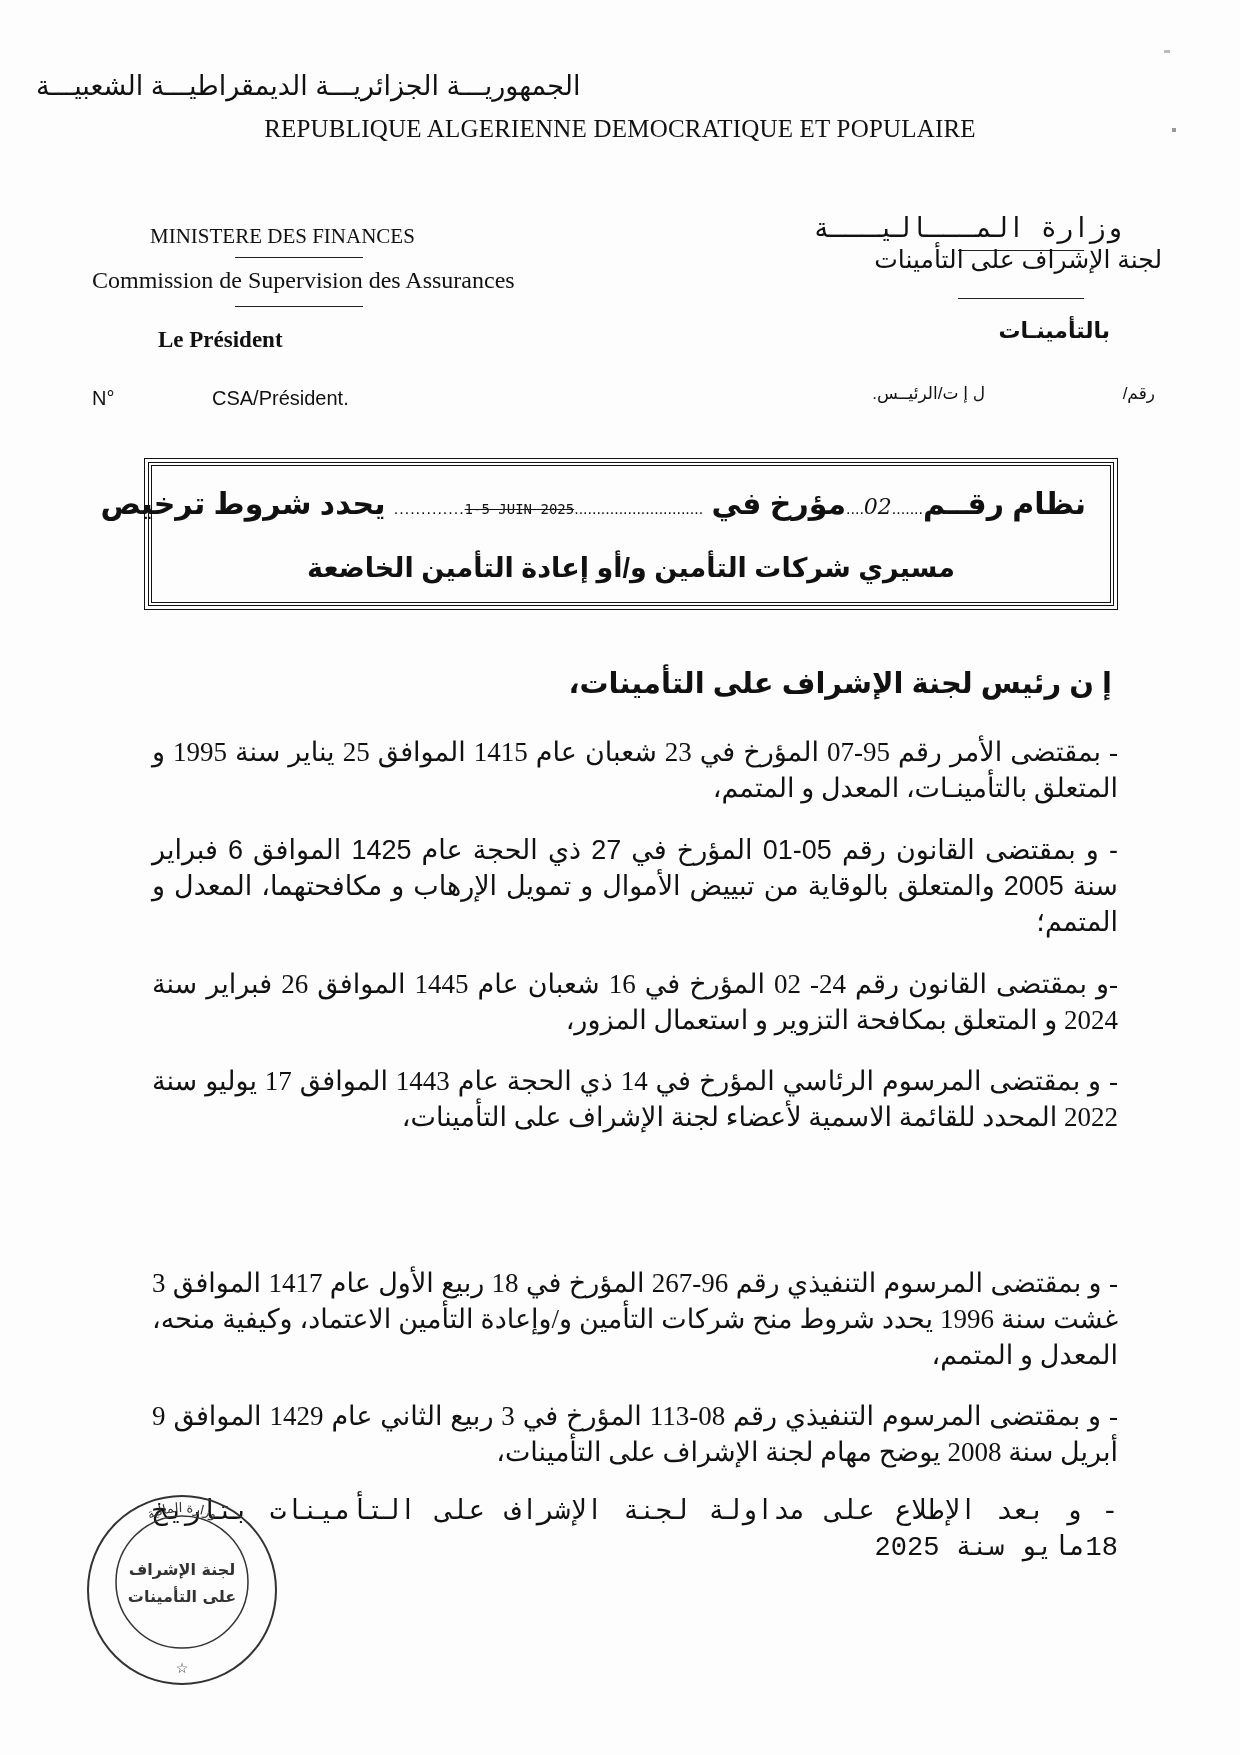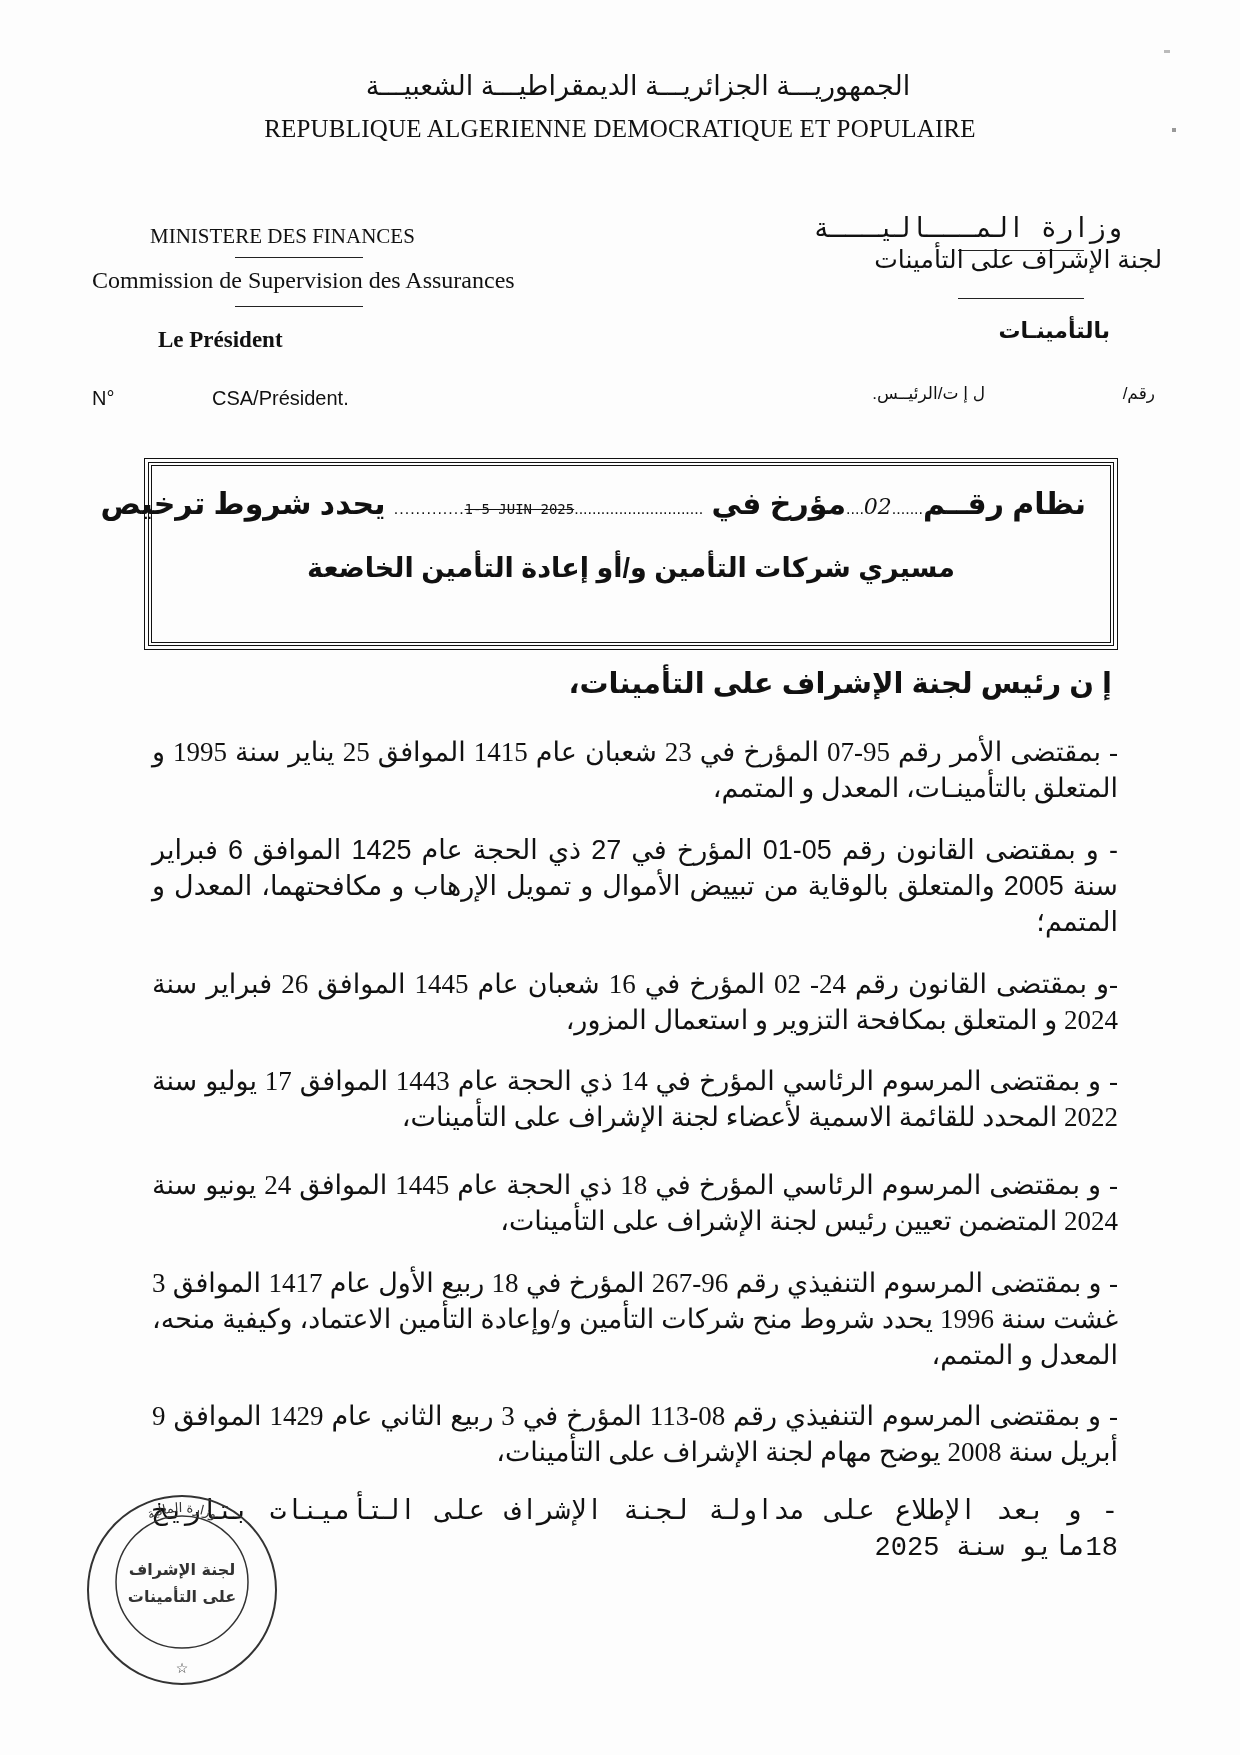--- a/index.html
+++ b/index.html
@@ -6,39 +6,39 @@
   body { width: 1240px; height: 1755px; position: relative; overflow: hidden; color: #111; }
   .page { position: absolute; inset: 0; background: #fdfdfd; }
 
   .serif { font-family: "Liberation Serif", "DejaVu Serif", serif; }
   .sans { font-family: "Liberation Sans", "DejaVu Sans", sans-serif; }
 
   .abs { position: absolute; }
   .ar { direction: rtl; unicode-bidi: plaintext; }
 
   
-  .hdr-ar { left: 0; right: 0; top: 70px; text-align: center; font-size: 27px; margin-left: 36px; }
+  .hdr-ar { left: 0; right: 0; top: 70px; text-align: left; font-size: 27px; margin-left: 36px; }
   .hdr-fr { left: 0; right: 0; top: 115px; text-align: center; font-size: 25px; letter-spacing: 0.2px; }
 
   .min-fr { left: 150px; top: 224px; font-size: 21px; }
   .rule { position: absolute; height: 1px; background: #222; }
   .csa-fr { left: 92px; top: 267px; font-size: 24px; }
   .pres-fr { left: 158px; top: 327px; font-size: 23px; font-weight: bold; }
   .no-fr { left: 92px; top: 387px; font-size: 20px; }
   .no-ref-fr { left: 212px; top: 387px; font-size: 20px; }
 
   .min-ar { right: 118px; top: 212px; font-size: 27px; font-family: Liberation Mono, monospace; }
   .csa-ar { right: 78px; top: 245px; font-size: 25px; }
   .pres-ar { right: 130px; top: 318px; font-size: 22px; font-weight: bold; letter-spacing: 1px; }
   .num-ar { right: 85px; top: 383px; font-size: 17px; }
   .num-ref-ar { right: 255px; top: 383px; font-size: 17px; }
 
   
   .title-box {
-    left: 148px; top: 462px; width: 966px; height: 184px;
+    left: 148px; top: 462px; width: 966px; height: 144px;
     border: 4px double #111; outline: 1px solid #111; outline-offset: 3px;
     box-sizing: border-box;
   }
   .title-line1 { right: 24px; top: 20px; left: 14px; font-size: 30px; font-weight: bold; white-space: nowrap; }
   .title-line2 { left: 0; right: 0; top: 86px; text-align: center; font-size: 27px; font-weight: bold; }
   .dots { font-weight: normal; font-size: 16px; letter-spacing: 1px; }
   .handwritten { font-family: "DejaVu Serif", serif; font-style: italic; font-weight: normal; font-size: 22px; }
   .stamp-date { font-family: "DejaVu Sans Mono", monospace; font-weight: normal; font-size: 14px; text-decoration: line-through; }
 
   
@@ -89,21 +89,20 @@
     </div>
     <div class="abs title-line2 sans ar">مسيري شركات التأمين و/أو إعادة التأمين الخاضعة</div>
   </div>
 
   <div class="abs intro sans ar">إ ن رئيس لجنة الإشراف على التأمينات،</div>
 
   <div class="abs para serif" style="top:734px;">- بمقتضى الأمر رقم 95-07 المؤرخ في 23 شعبان عام 1415 الموافق 25 يناير سنة 1995 و المتعلق بالتأمينـات، المعدل و المتمم،</div>
   <div class="abs para sans" style="top:832px;">- و بمقتضى القانون رقم 05-01 المؤرخ في 27 ذي الحجة عام 1425 الموافق 6 فبراير سنة 2005 والمتعلق بالوقاية من تبييض الأموال و تمويل الإرهاب و مكافحتهما، المعدل و المتمم؛</div>
   <div class="abs para serif" style="top:966px;">-و بمقتضى القانون رقم 24- 02 المؤرخ في 16 شعبان عام 1445 الموافق 26 فبراير سنة 2024 و المتعلق بمكافحة التزوير و استعمال المزور،</div>
   <div class="abs para serif" style="top:1063px;">- و بمقتضى المرسوم الرئاسي المؤرخ في 14 ذي الحجة عام 1443 الموافق 17 يوليو سنة 2022 المحدد للقائمة الاسمية لأعضاء لجنة الإشراف على التأمينات،</div>
-  <div class="abs para serif" style="top:1167px;">- و بمقتضى المرسوم الرئاسي المؤرخ في 18 ذي الحجة عام 1445 الموافق 24 يونيو سنة 2024 المتضمن تعيين رئيس لجنة الإشراف على التأمينات،</div>
   <div class="abs para serif" style="top:1265px;">- و بمقتضى المرسوم التنفيذي رقم 96-267 المؤرخ في 18 ربيع الأول عام 1417 الموافق 3 غشت سنة 1996 يحدد شروط منح شركات التأمين و/وإعادة التأمين الاعتماد، وكيفية منحه، المعدل و المتمم،</div>
   <div class="abs para serif" style="top:1398px;">- و بمقتضى المرسوم التنفيذي رقم 08-113 المؤرخ في 3 ربيع الثاني عام 1429 الموافق 9 أبريل سنة 2008 يوضح مهام لجنة الإشراف على التأمينات،</div>
   <div class="abs para serif" style="top:1494px;font-family:Liberation Mono, monospace;">- و بعد الإطلاع على مداولة لجنة الإشراف على التأمينات بتاريخ 18مايو سنة 2025</div>
 
   <div class="abs seal">
     <svg width="200" height="200" viewBox="0 0 200 200">
       <circle cx="100" cy="100" r="94" fill="none" stroke="#333" stroke-width="2"></circle>
       <circle cx="100" cy="92" r="66" fill="none" stroke="#333" stroke-width="1.5"></circle>
       <defs>
         <path id="sealArc" d="M 22 100 A 78 78 0 0 1 178 100"></path>

